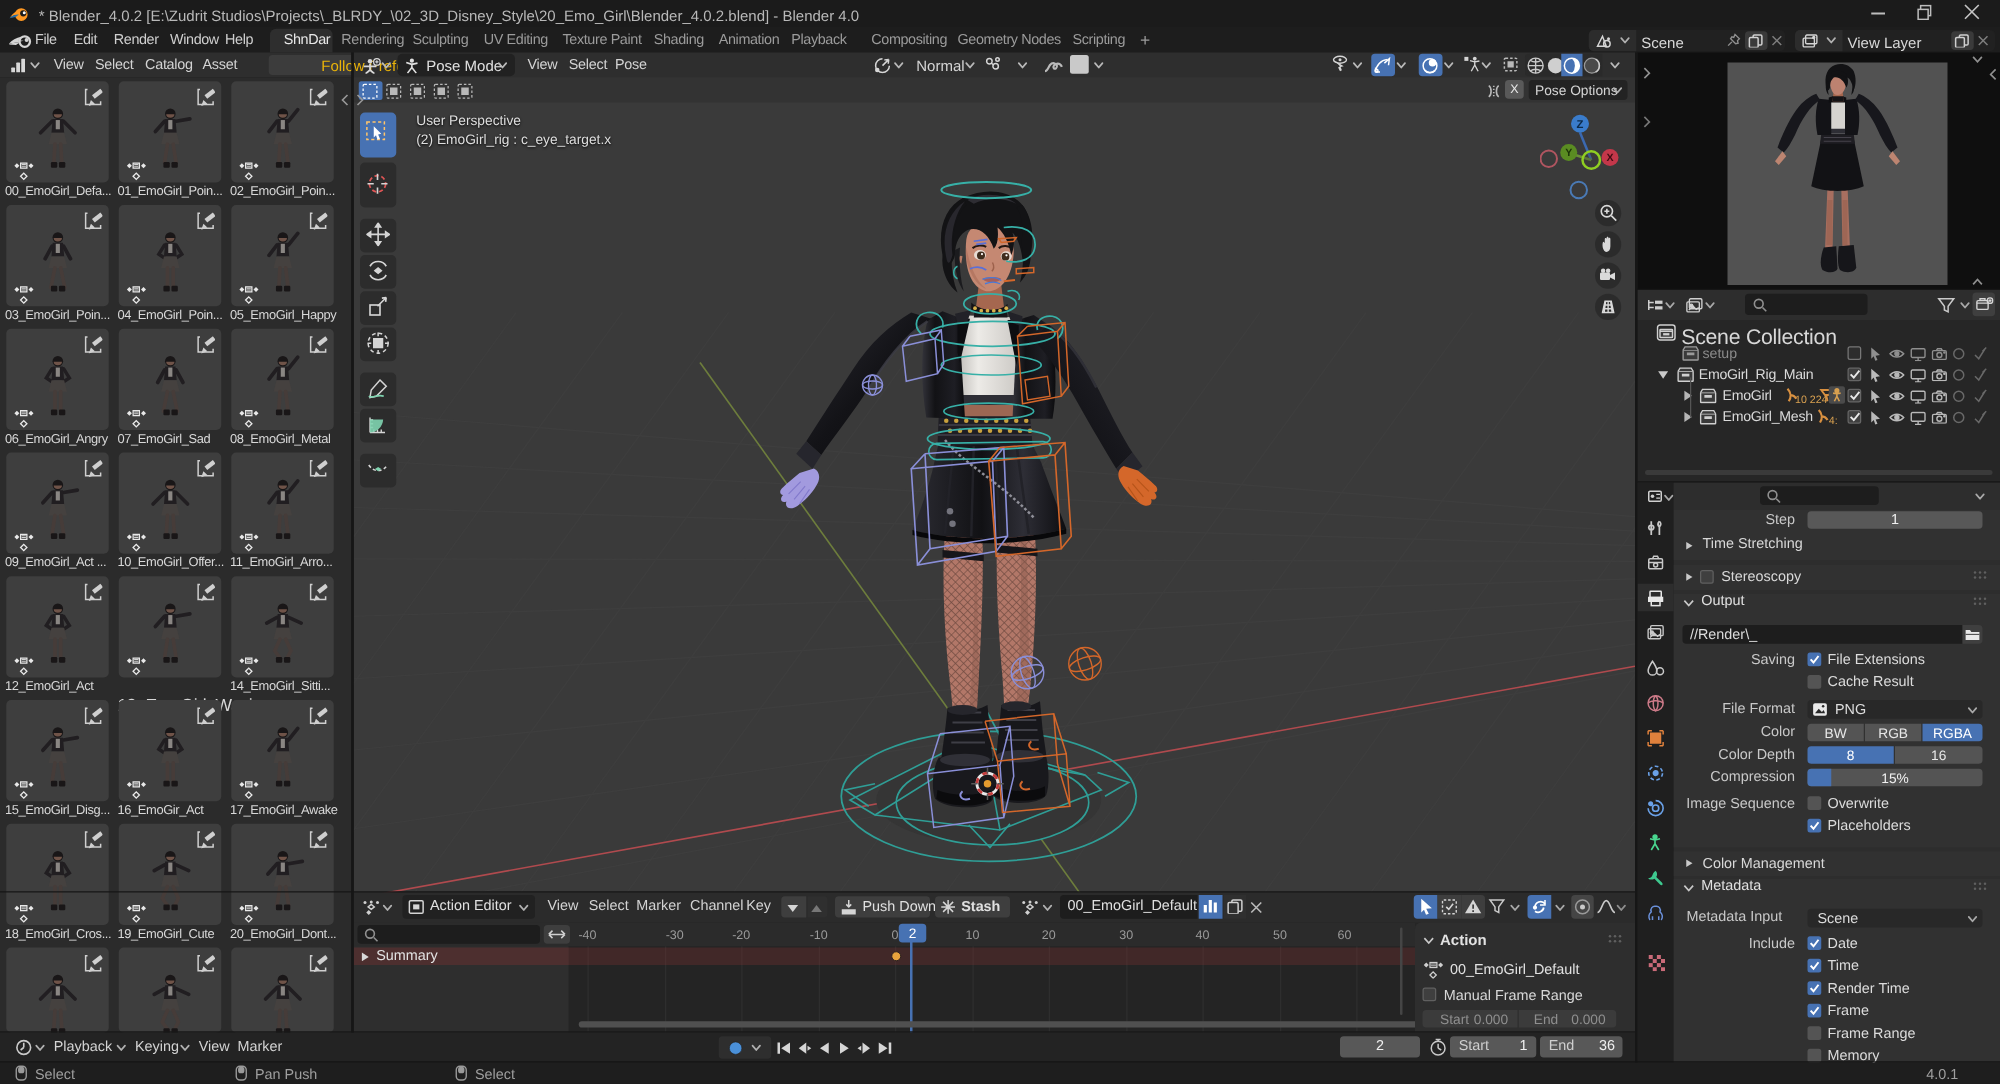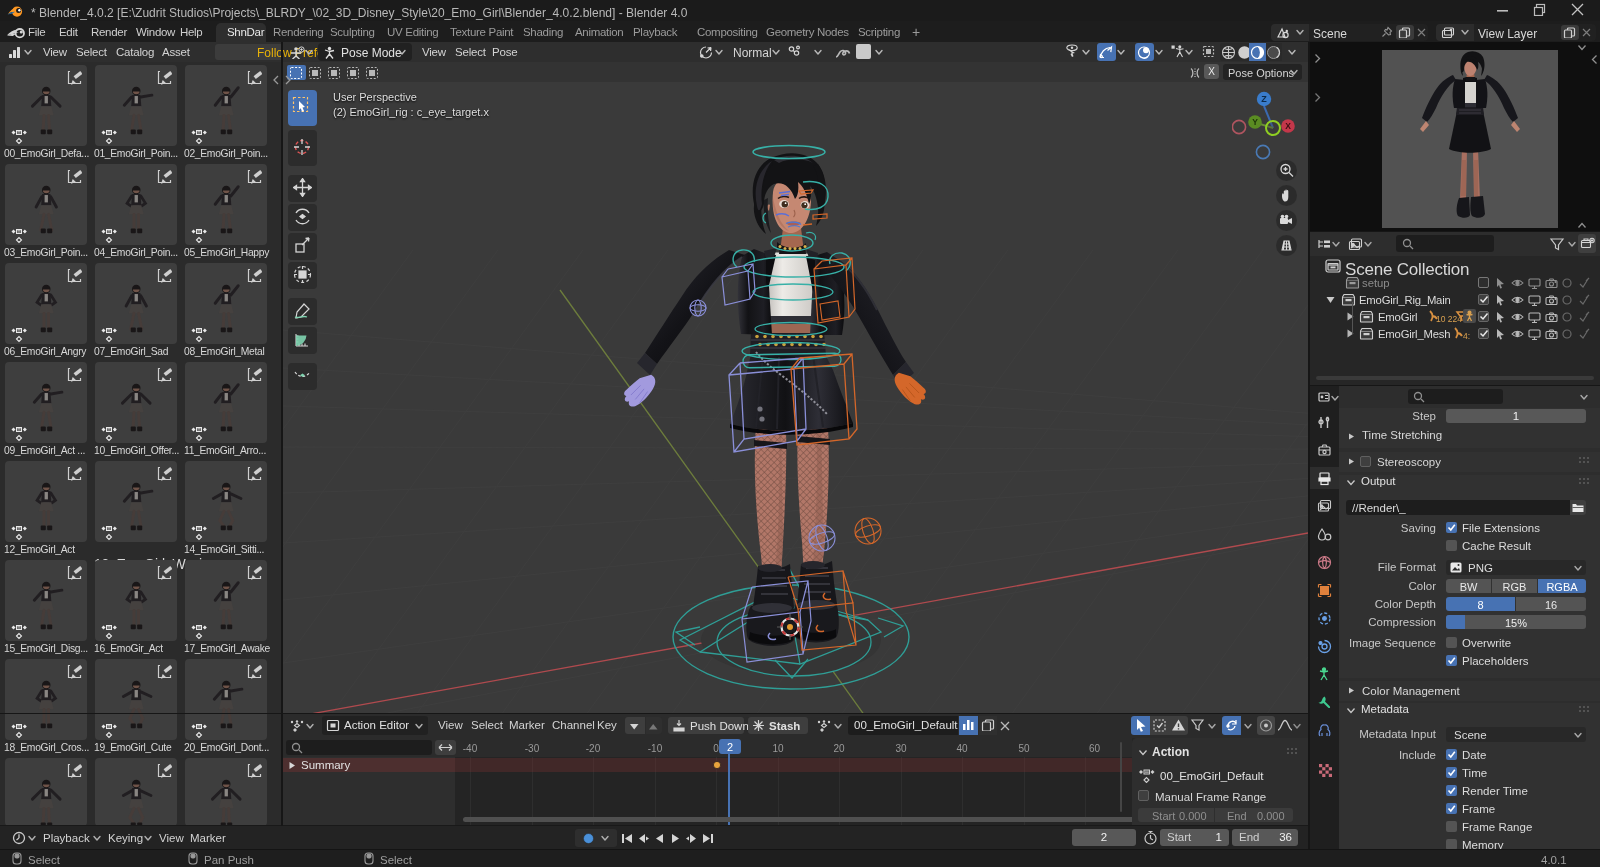--- a/index.html
+++ b/index.html
@@ -1883,21 +1883,21 @@
 <svg class="abs" style="left:1578px;top:705px;" width="12" height="9" viewBox="0 0 12 9">
     <g fill="#5f5f5f">
       <circle cx="2" cy="2" r="1"></circle>
       <circle cx="6" cy="2" r="1"></circle>
       <circle cx="10" cy="2" r="1"></circle>
       <circle cx="2" cy="6" r="1"></circle>
       <circle cx="6" cy="6" r="1"></circle>
       <circle cx="10" cy="6" r="1"></circle>
     </g>
   </svg>
-<div class="txt" style="left:1339px;top:729px;width:97px;text-align:right;font-size:11.5px;color:#c8c8c8;">Metadata Input</div>
+<div class="txt" style="left:1339px;top:729px;width:97px;text-align:center;font-size:11.5px;color:#c8c8c8;">Metadata Input</div>
 <div class="abs" style="left:1446px;top:727px;width:140px;height:15px;background:#282828;border-radius:3px"></div>
 <div class="txt" style="left:1454px;top:730px;font-size:11.5px;color:#dcdcdc;">Scene</div>
 <svg class="abs" style="left:1574px;top:732px;" width="8" height="7" viewBox="0 0 8 7">
     <path d="M1 1.5 L4 5 L7 1.5" stroke="#a8a8a8" stroke-width="1.4" fill="none" stroke-linecap="round" stroke-linejoin="round" transform="scale(1.0)"></path>
   </svg>
 <div class="txt" style="left:1339px;top:750px;width:97px;text-align:right;font-size:11.5px;color:#c8c8c8;">Include</div>
 <div class="abs" style="left:1446px;top:749px;width:11px;height:11px;background:#4772b3;border-radius:2px"></div>
 <svg class="abs" style="left:1447px;top:750px;" width="9" height="9" viewBox="0 0 9 9">
     <path d="M1.5 4.5 L3.8 7 L7.8 1.8" stroke="#fff" stroke-width="1.6" fill="none"></path>
   </svg>
@@ -2060,30 +2060,30 @@
     <g fill="none" stroke="#8f8f8f" stroke-width="1.3">
       <circle cx="5" cy="5" r="3.5"></circle>
       <path d="M8 8 L11 11"></path>
     </g>
   </svg>
 <div class="abs" style="left:435px;top:740px;width:21px;height:15px;background:#3e3e3e;border-radius:3px"></div>
 <svg class="abs" style="left:438px;top:743px;" width="15" height="9" viewBox="0 0 15 9">
     <path d="M1 4.5 L14 4.5 M1 4.5 L4 1.5 M1 4.5 L4 7.5 M14 4.5 L11 1.5 M14 4.5 L11 7.5" stroke="#d0d0d0" stroke-width="1.2" fill="none"></path>
   </svg>
 <div class="txt" style="left:455px;top:744px;width:30px;text-align:center;font-size:10px;color:#9a9a9a;">-40</div>
-<div class="txt" style="left:517px;top:744px;width:30px;text-align:center;font-size:10px;color:#9a9a9a;">-30</div>
+<div class="txt" style="left:517px;top:744px;width:30px;text-align:right;font-size:10px;color:#9a9a9a;">-30</div>
 <div class="txt" style="left:578px;top:744px;width:30px;text-align:center;font-size:10px;color:#9a9a9a;">-20</div>
 <div class="txt" style="left:640px;top:744px;width:30px;text-align:center;font-size:10px;color:#9a9a9a;">-10</div>
 <div class="txt" style="left:701px;top:744px;width:30px;text-align:center;font-size:10px;color:#9a9a9a;">0</div>
 <div class="txt" style="left:763px;top:744px;width:30px;text-align:center;font-size:10px;color:#9a9a9a;">10</div>
 <div class="txt" style="left:824px;top:744px;width:30px;text-align:center;font-size:10px;color:#9a9a9a;">20</div>
 <div class="txt" style="left:886px;top:744px;width:30px;text-align:center;font-size:10px;color:#9a9a9a;">30</div>
 <div class="txt" style="left:947px;top:744px;width:30px;text-align:center;font-size:10px;color:#9a9a9a;">40</div>
 <div class="txt" style="left:1009px;top:744px;width:30px;text-align:center;font-size:10px;color:#9a9a9a;">50</div>
-<div class="txt" style="left:1070px;top:744px;width:30px;text-align:right;font-size:10px;color:#9a9a9a;">60</div>
+<div class="txt" style="left:1070px;top:744px;width:30px;text-align:left;font-size:10px;color:#9a9a9a;">60</div>
 <div class="abs" style="left:470px;top:757px;width:1px;height:69px;background:#2e2e2e;"></div>
 <div class="abs" style="left:532px;top:757px;width:1px;height:69px;background:#2e2e2e;"></div>
 <div class="abs" style="left:593px;top:757px;width:1px;height:69px;background:#2e2e2e;"></div>
 <div class="abs" style="left:655px;top:757px;width:1px;height:69px;background:#2e2e2e;"></div>
 <div class="abs" style="left:716px;top:757px;width:1px;height:69px;background:#2e2e2e;"></div>
 <div class="abs" style="left:778px;top:757px;width:1px;height:69px;background:#2e2e2e;"></div>
 <div class="abs" style="left:839px;top:757px;width:1px;height:69px;background:#2e2e2e;"></div>
 <div class="abs" style="left:901px;top:757px;width:1px;height:69px;background:#2e2e2e;"></div>
 <div class="abs" style="left:962px;top:757px;width:1px;height:69px;background:#2e2e2e;"></div>
 <div class="abs" style="left:1024px;top:757px;width:1px;height:69px;background:#2e2e2e;"></div>

